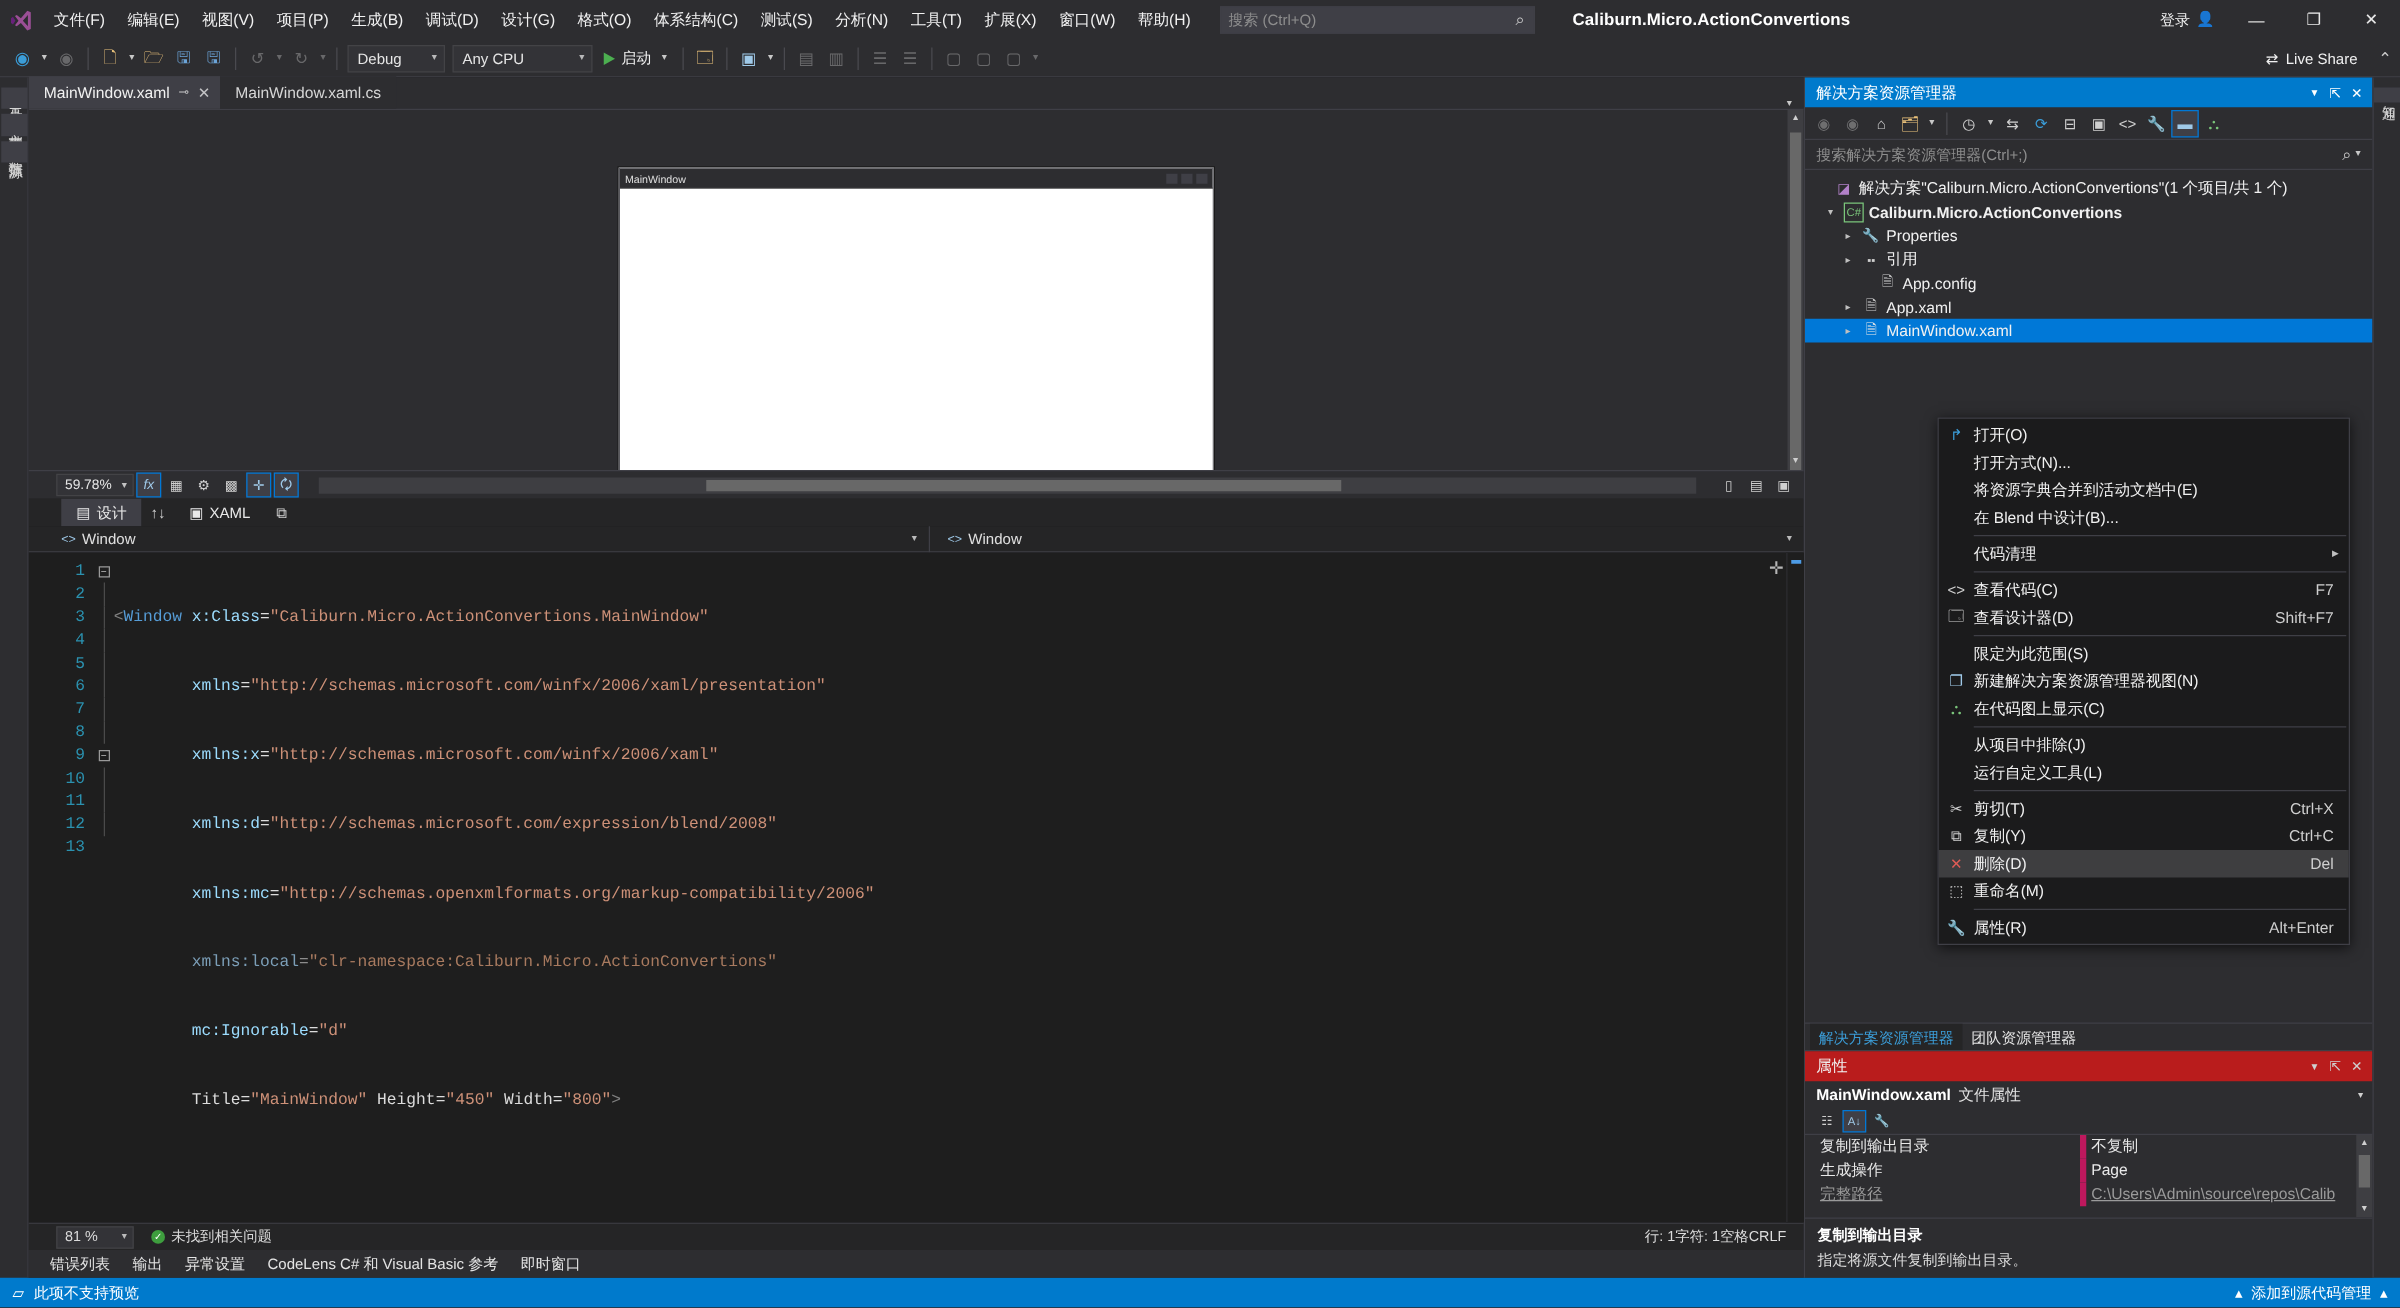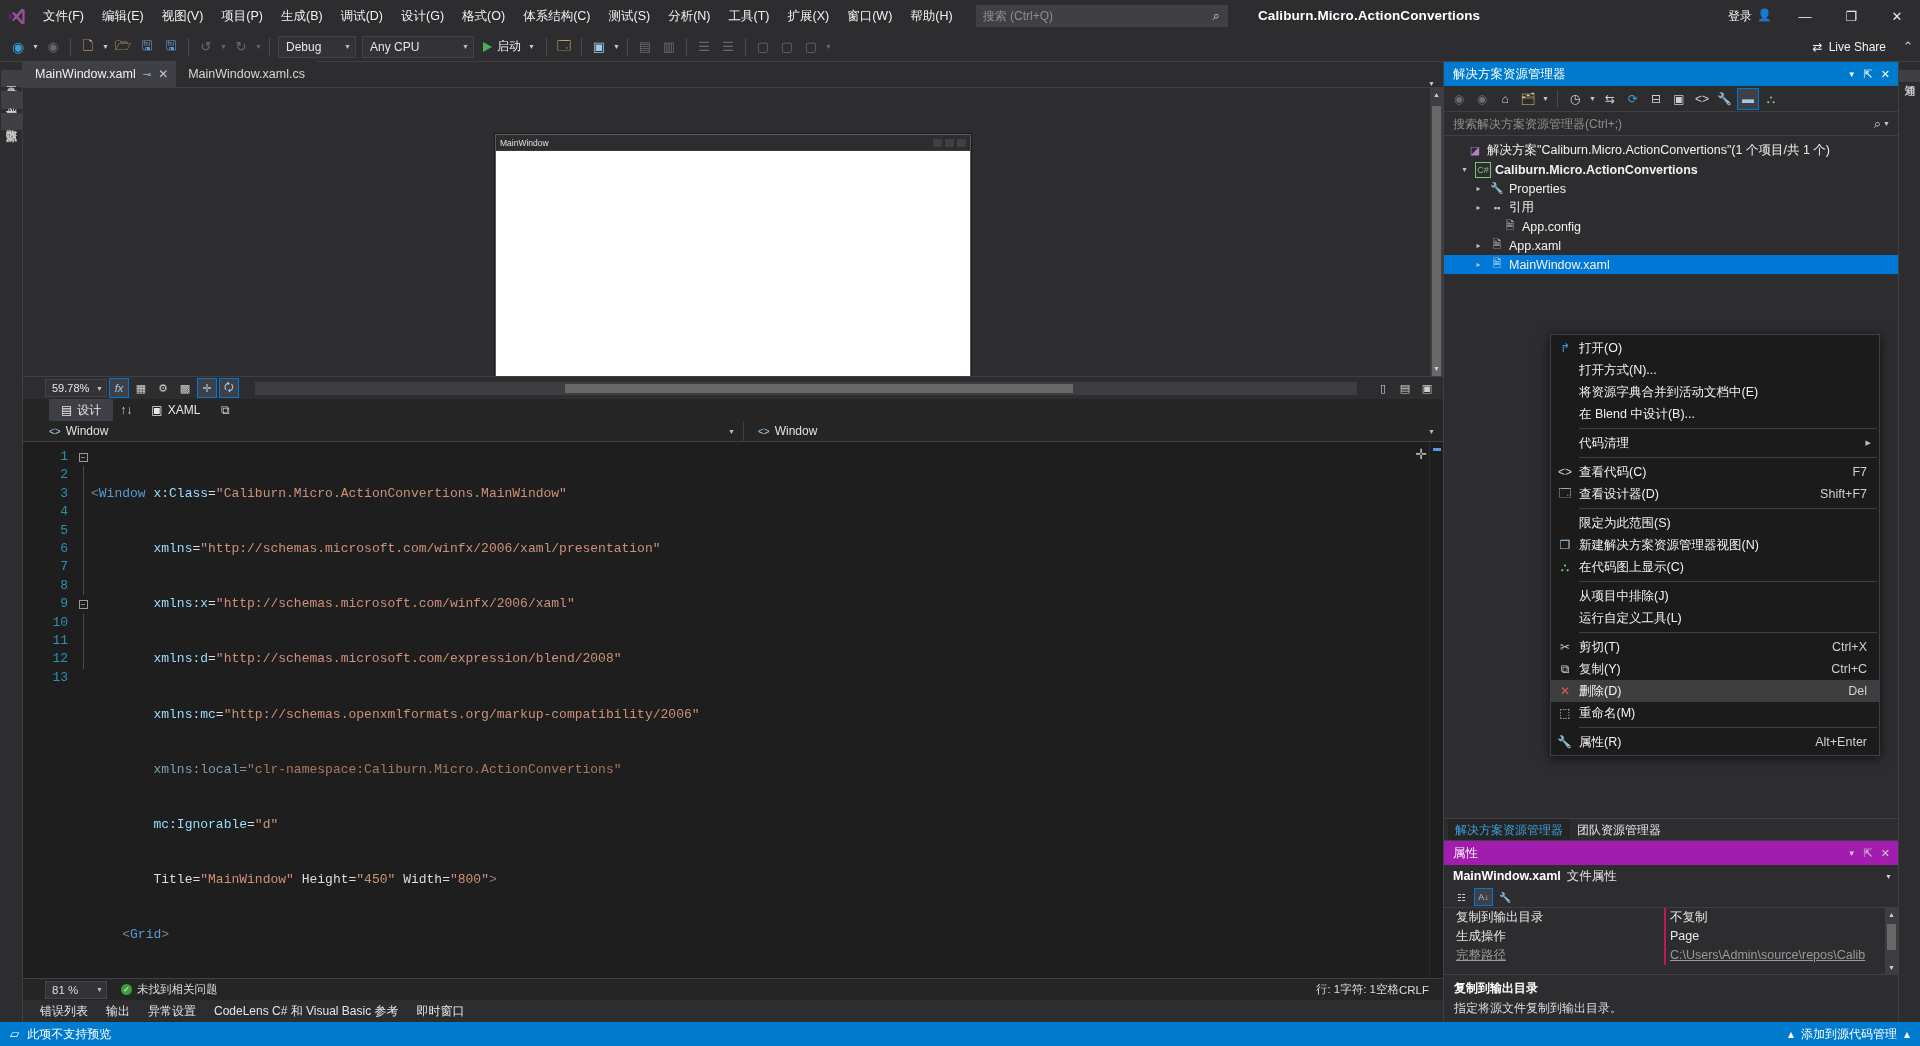--- a/index.html
+++ b/index.html
@@ -180,21 +180,21 @@
   .ptab { font-size: 12px; color: #e4e4e4; padding: 0 9px; height: 22px; line-height: 22px; }
 
   
   .rightdock { width: 455px; flex: 0 0 455px; background: #2d2d30; display: flex; flex-direction: column;
                border-left: 1px solid #3f3f46; }
   .pane-header { height: 24px; display: flex; align-items: center; padding: 0 4px 0 9px; flex: 0 0 24px; }
   .pane-header.active { background: #007acc; }
   .pane-header .ttl { font-size: 12.5px; color: #fff; }
   .pane-header .acts { margin-left: auto; display: flex; align-items: center; gap: 8px;
                        font-size: 11px; color: #fff; padding-right: 4px; }
-  .pane-header.inactive { background: #a21caf; }
+  .pane-header.inactive { background: #b91c1c; }
   .pane-header.inactive .ttl { color: #f1f1f1; }
   .pane-header.inactive .acts { color: #cfcfcf; }
 
   .se-toolbar { height: 26px; background: #2d2d30; display: flex; align-items: center; flex: 0 0 26px;
                 padding-left: 4px; gap: 1px; border-bottom: 1px solid #3f3f46; }
   .se-btn { width: 22px; height: 22px; display: flex; align-items: center; justify-content: center;
             color: #cfcfcf; font-size: 12px; }
   .se-btn.dis { opacity: .4; }
   .se-btn.sel { background: #3f3f46; border: 1px solid #0078d7; }
   .se-search { height: 24px; background: #2d2d30; border-bottom: 1px solid #3f3f46; display: flex;
@@ -225,21 +225,21 @@
   .prop-obj .sub { font-size: 12.5px; color: #e2e2e2; margin-left: 6px; }
   .prop-obj .car { margin-left: auto; font-size: 7px; color: #cfcfcf; }
   .prop-toolbar { height: 21px; display: flex; align-items: center; gap: 3px; padding-left: 8px;
                   flex: 0 0 21px; border-bottom: 1px solid #3f3f46; }
   .pbtn { width: 19px; height: 18px; display: flex; align-items: center; justify-content: center;
           font-size: 10px; color: #cfcfcf; }
   .pbtn.sel { background: #3f3f46; border: 1px solid #0078d7; }
   .prop-grid { flex: 1; position: relative; overflow: hidden; }
   .prow { height: 19px; display: flex; align-items: center; font-size: 12.5px; }
   .prow .k { width: 220px; padding-left: 12px; color: #e8e8e8; }
-  .prow .v { flex: 1; color: #e8e8e8; padding-left: 4px; border-left: 2px solid #be185d; height: 19px;
+  .prow .v { flex: 1; color: #e8e8e8; padding-left: 4px; border-left: 5px solid #be185d; height: 19px;
              line-height: 19px; overflow: hidden; }
   .prow.dim .k, .prow.dim .v { color: #9a9a9a; text-decoration: underline; }
   .prop-sb { position: absolute; right: 0; top: 0; bottom: 0; width: 13px; background: #3e3e42; }
   .prop-sb .th { position: absolute; left: 2px; right: 2px; top: 16px; height: 26px; background: #686868; }
   .prop-sb .a { position: absolute; left: 0; right: 0; height: 13px; text-align: center; font-size: 7px;
                 line-height: 13px; color: #cfcfcf; }
   .prop-desc { flex: 0 0 46px; padding: 5px 10px; border-top: 1px solid #3f3f46; }
   .prop-desc .t { font-size: 12px; font-weight: bold; color: #fff; }
   .prop-desc .d { font-size: 12px; color: #dcdcdc; margin-top: 3px; }
 
@@ -557,21 +557,20 @@
         </div>
         <div class="code">
           <div class="ln"><span class="tagdelim">&lt;</span><span class="tag">Window</span> <span class="attr">x:Class</span><span class="eq">=</span><span class="str">"Caliburn.Micro.ActionConvertions.MainWindow"</span></div>
           <div class="ln">        <span class="attr">xmlns</span><span class="eq">=</span><span class="str">"http://schemas.microsoft.com/winfx/2006/xaml/presentation"</span></div>
           <div class="ln">        <span class="attr">xmlns:x</span><span class="eq">=</span><span class="str">"http://schemas.microsoft.com/winfx/2006/xaml"</span></div>
           <div class="ln">        <span class="attr">xmlns:d</span><span class="eq">=</span><span class="str">"http://schemas.microsoft.com/expression/blend/2008"</span></div>
           <div class="ln">        <span class="attr">xmlns:mc</span><span class="eq">=</span><span class="str">"http://schemas.openxmlformats.org/markup-compatibility/2006"</span></div>
           <div class="ln">        <span class="attrdim">xmlns:local</span><span class="eq" style="color:#8c8c8c">=</span><span class="strdim">"clr-namespace:Caliburn.Micro.ActionConvertions"</span></div>
           <div class="ln">        <span class="attr">mc:Ignorable</span><span class="eq">=</span><span class="str">"d"</span></div>
           <div class="ln">        <span class="attr" style="color:#dcdcdc">Title</span><span class="eq">=</span><span class="str">"MainWindow"</span> <span style="color:#dcdcdc">Height</span><span class="eq">=</span><span class="str">"450"</span> <span style="color:#dcdcdc">Width</span><span class="eq">=</span><span class="str">"800"</span><span class="tagdelim">&gt;</span></div>
-          <div class="ln">    <span class="tagdelim">&lt;</span><span class="tag">Grid</span><span class="tagdelim">&gt;</span></div>
           
           
           
           
         </div>
         <div class="ed-plus">✛</div>
         <div class="ed-vscroll">
           <div class="marker"></div>
         </div>
       </div>

